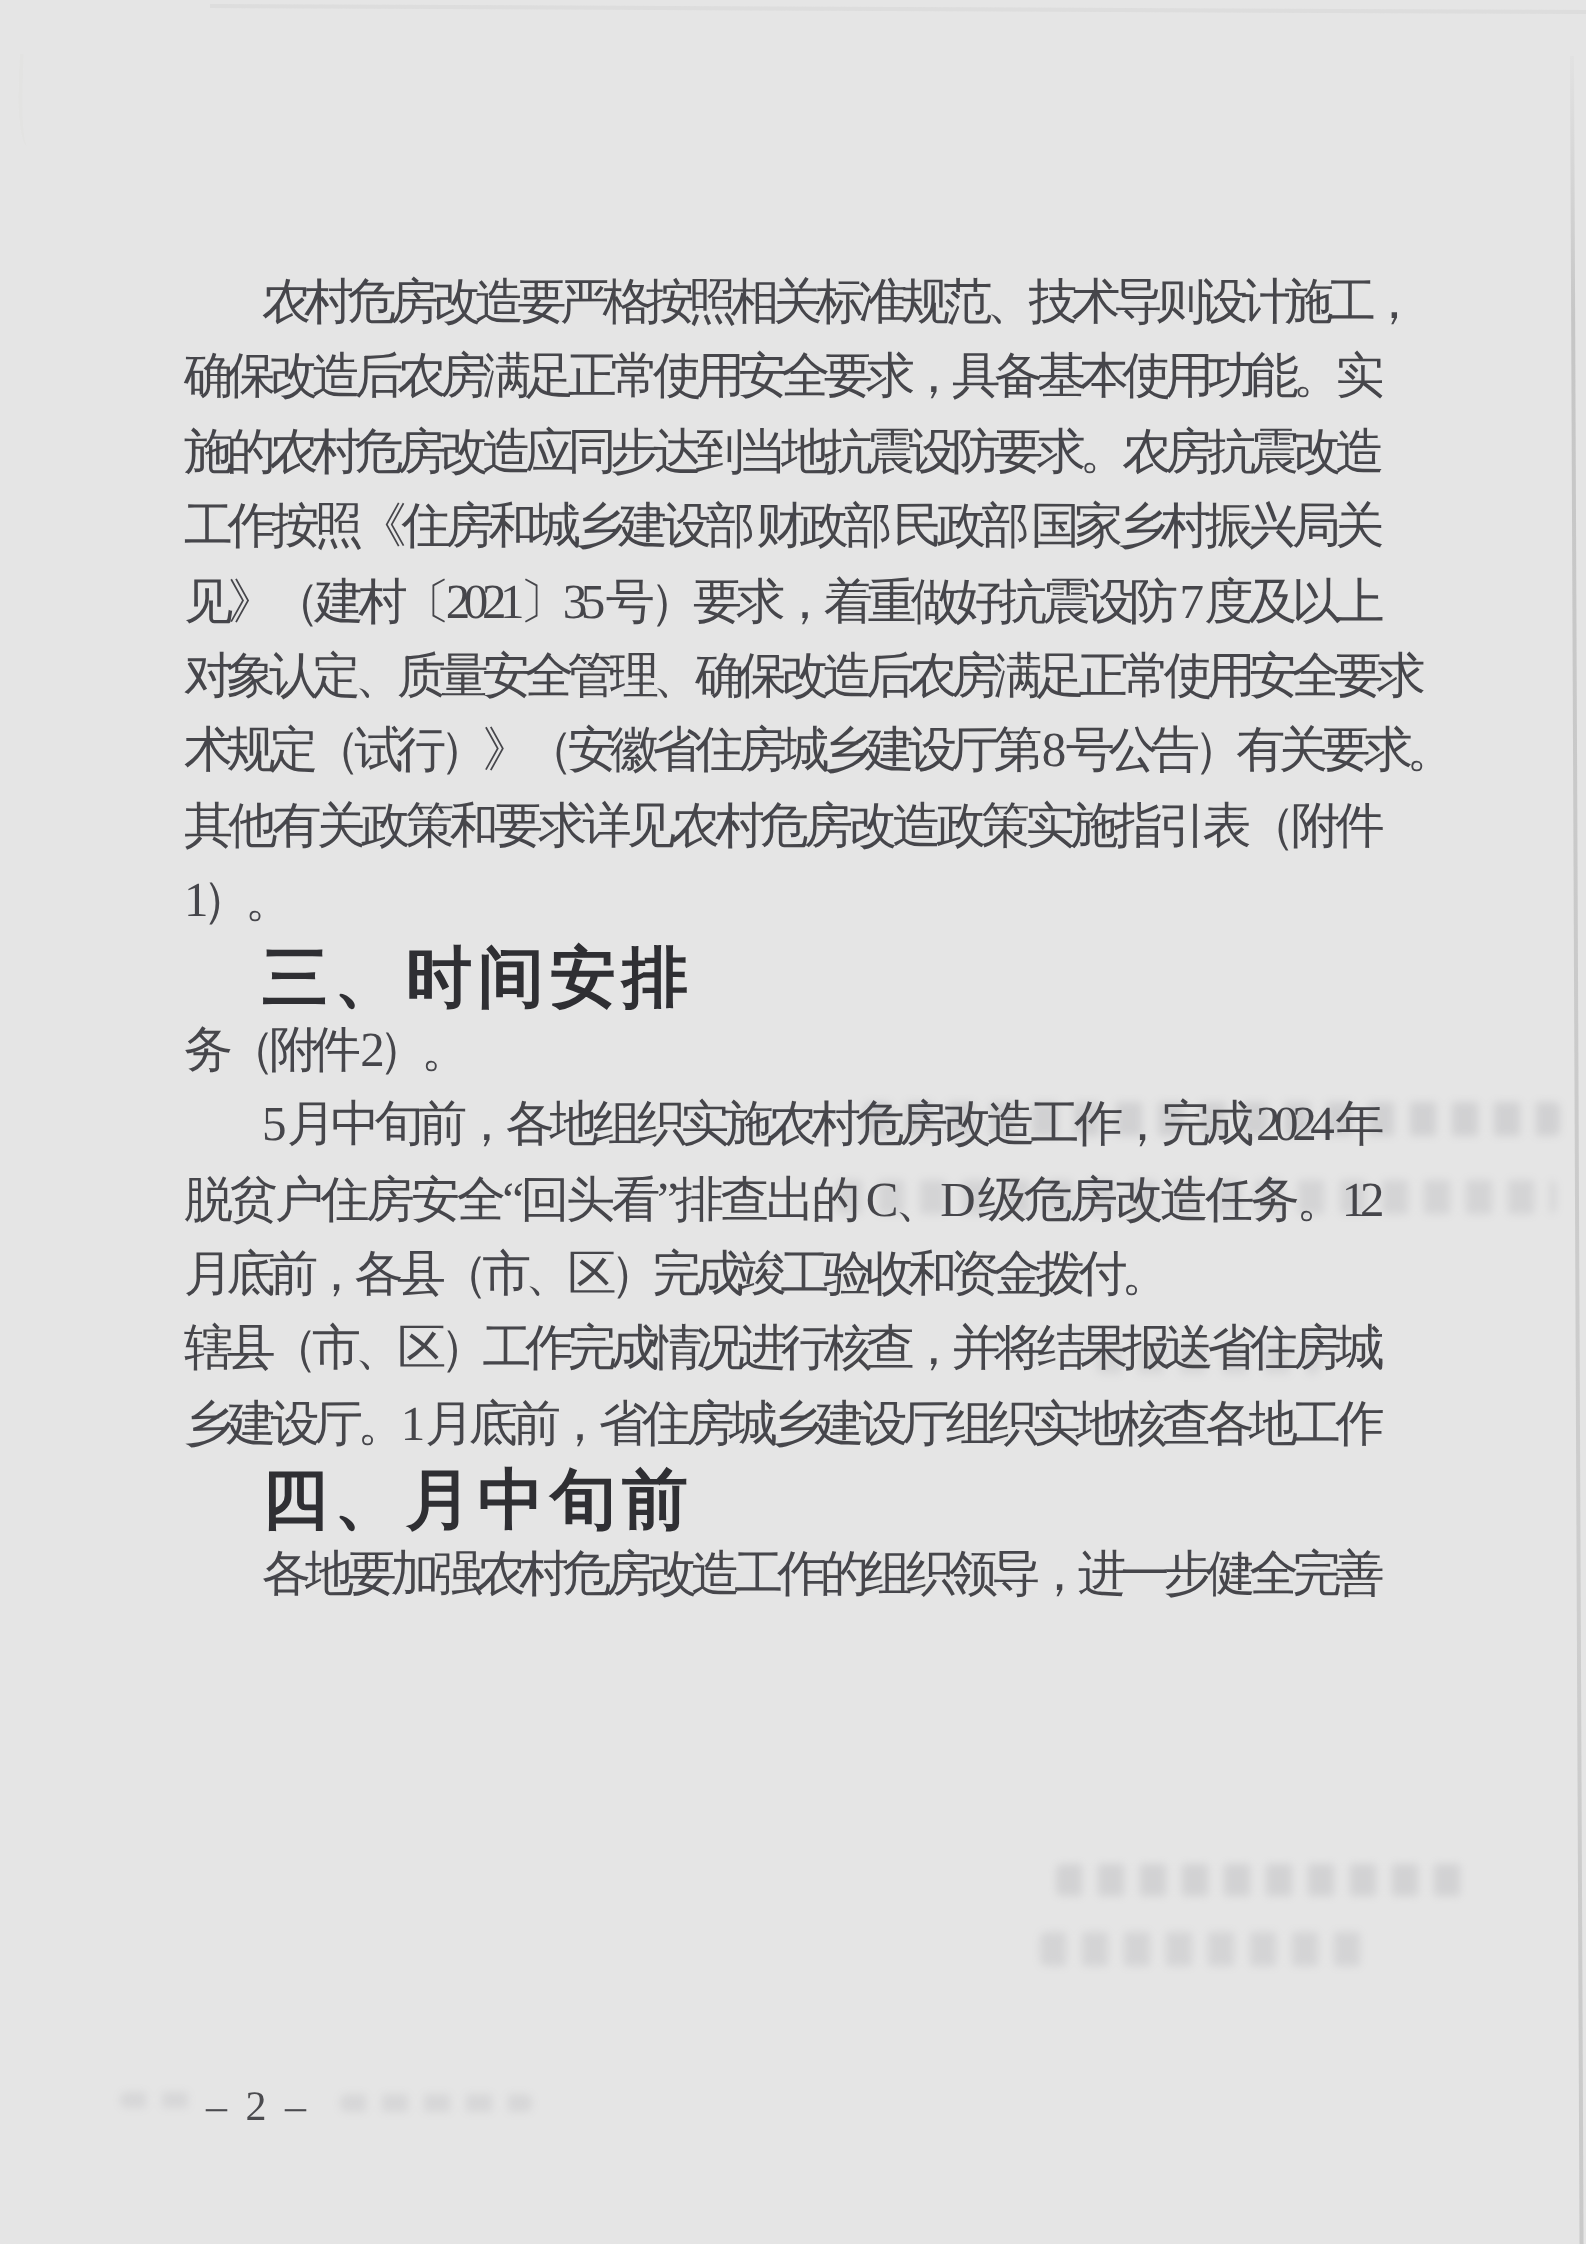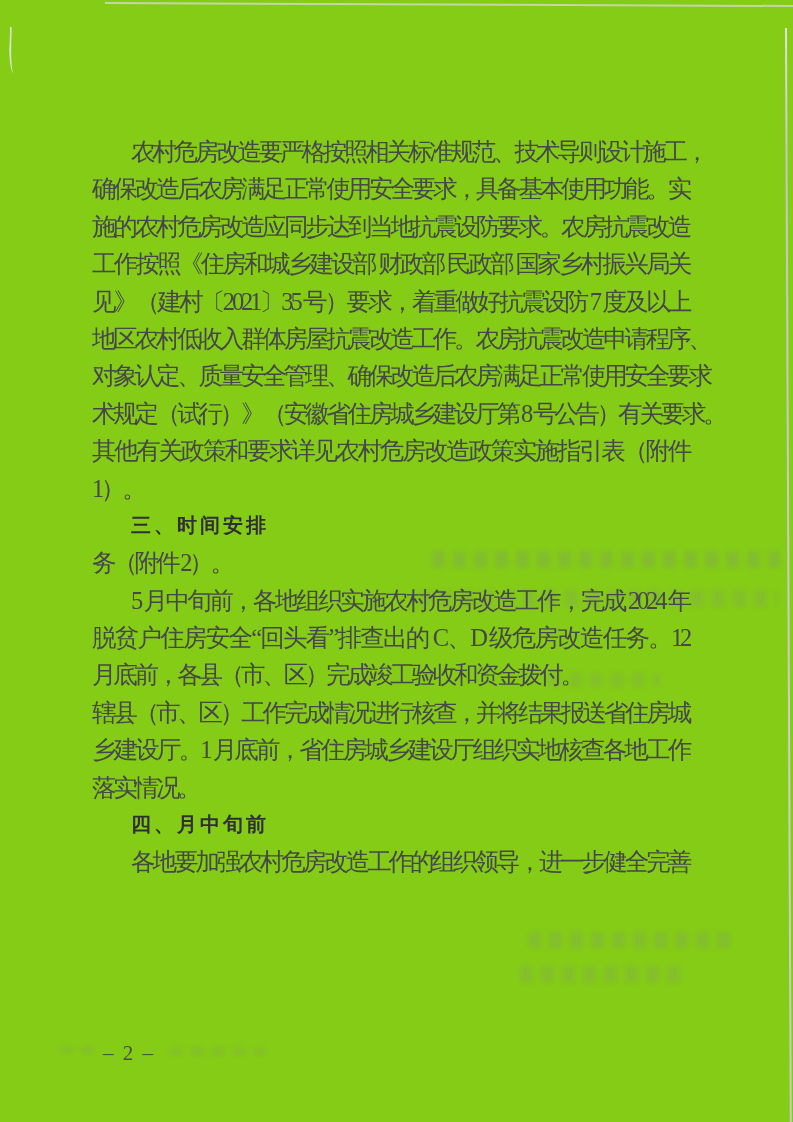--- a/index.html
+++ b/index.html
@@ -3,21 +3,21 @@
 <meta charset="utf-8">
 <style>
   html, body { margin: 0; padding: 0; background: #ffffff; }
   body {
     width: 793px; height: 1122px;
     position: relative; overflow: hidden;
     font-family: "Liberation Serif", "DejaVu Serif", serif;
   }
   .paper {
     position: absolute; inset: 0;
-    background: #84cc16;
+    background: #e5e5e5;
   }
   
   .edge-top {
     position: absolute; left: 105px; top: 2px; width: 700px; height: 1.5px;
     background: #d9d9d9; opacity: .75;
     transform: rotate(0.25deg); transform-origin: left center;
   }
   .edge-right {
     position: absolute; left: 785px; top: 28px; width: 2px; height: 1100px;
     background: linear-gradient(#e2e2e2, #c6c6c6 12%, #cecece 70%, #c9c9c9);
@@ -49,21 +49,21 @@
     font-family: "Liberation Serif", "DejaVu Serif", serif;
     font-size: 24.5px; letter-spacing: -3.2px;
     color: #46464b; white-space: nowrap;
   }
   .line.fill {
     text-align: justify; text-align-last: justify;
   }
   .line.indent { text-indent: 39px; }
   .line.heading {
     font-family: "Liberation Sans", "DejaVu Sans", sans-serif;
-    font-weight: 600; font-size: 20px; letter-spacing: 3px;
+    font-weight: 600; font-size: 33px; letter-spacing: 3px;
     color: #2f2f33;
   }
   .pagenum {
     position: absolute; left: 103px; top: 1041px;
     font-family: "Liberation Serif", "DejaVu Serif", serif;
     font-size: 21px; letter-spacing: 2px; color: #4b4b4f;
   }
 </style>
 </head>
 <body>
@@ -80,31 +80,29 @@
   <div class="bleed bleed-e"></div>
   <div class="bleed bleed-f"></div>
   <div class="bleed bleed-g"></div>
 
   <div class="textblock">
       <div class="line body indent fill">农村危房改造要严格按照相关标准规范、技术导则设计施工，</div>
       <div class="line body fill">确保改造后农房满足正常使用安全要求，具备基本使用功能。实</div>
       <div class="line body fill">施的农村危房改造应同步达到当地抗震设防要求。农房抗震改造</div>
       <div class="line body fill">工作按照《住房和城乡建设部 财政部 民政部 国家乡村振兴局关</div>
       <div class="line body fill">见》（建村〔2021〕35 号）要求，着重做好抗震设防 7 度及以上</div>
-      <div class="line body">地区农村低收入群体房屋抗震改造工作。农房抗震改造申请程序、</div>
       <div class="line body fill">对象认定、质量安全管理、确保改造后农房满足正常使用安全要求</div>
       <div class="line body">术规定（试行）》（安徽省住房城乡建设厅第 8 号公告）有关要求。</div>
       <div class="line body fill">其他有关政策和要求详见农村危房改造政策实施指引表（附件</div>
       <div class="line body">1）。</div>
       <div class="line heading indent">三、时间安排</div>
       <div class="line body">务（附件 2）。</div>
       <div class="line body indent fill">5 月中旬前，各地组织实施农村危房改造工作，完成 2024 年</div>
       <div class="line body fill">脱贫户住房安全“回头看”排查出的 C、D 级危房改造任务。12</div>
       <div class="line body">月底前，各县（市、区）完成竣工验收和资金拨付。</div>
       <div class="line body fill">辖县（市、区）工作完成情况进行核查，并将结果报送省住房城</div>
       <div class="line body fill">乡建设厅。1 月底前，省住房城乡建设厅组织实地核查各地工作</div>
-      <div class="line body">落实情况。</div>
       <div class="line heading indent">四、月中旬前</div>
       <div class="line body indent fill">各地要加强农村危房改造工作的组织领导，进一步健全完善</div>
     </div>
 
   <div class="pagenum">– 2 –</div>
 </div>
 
 </body></html>

